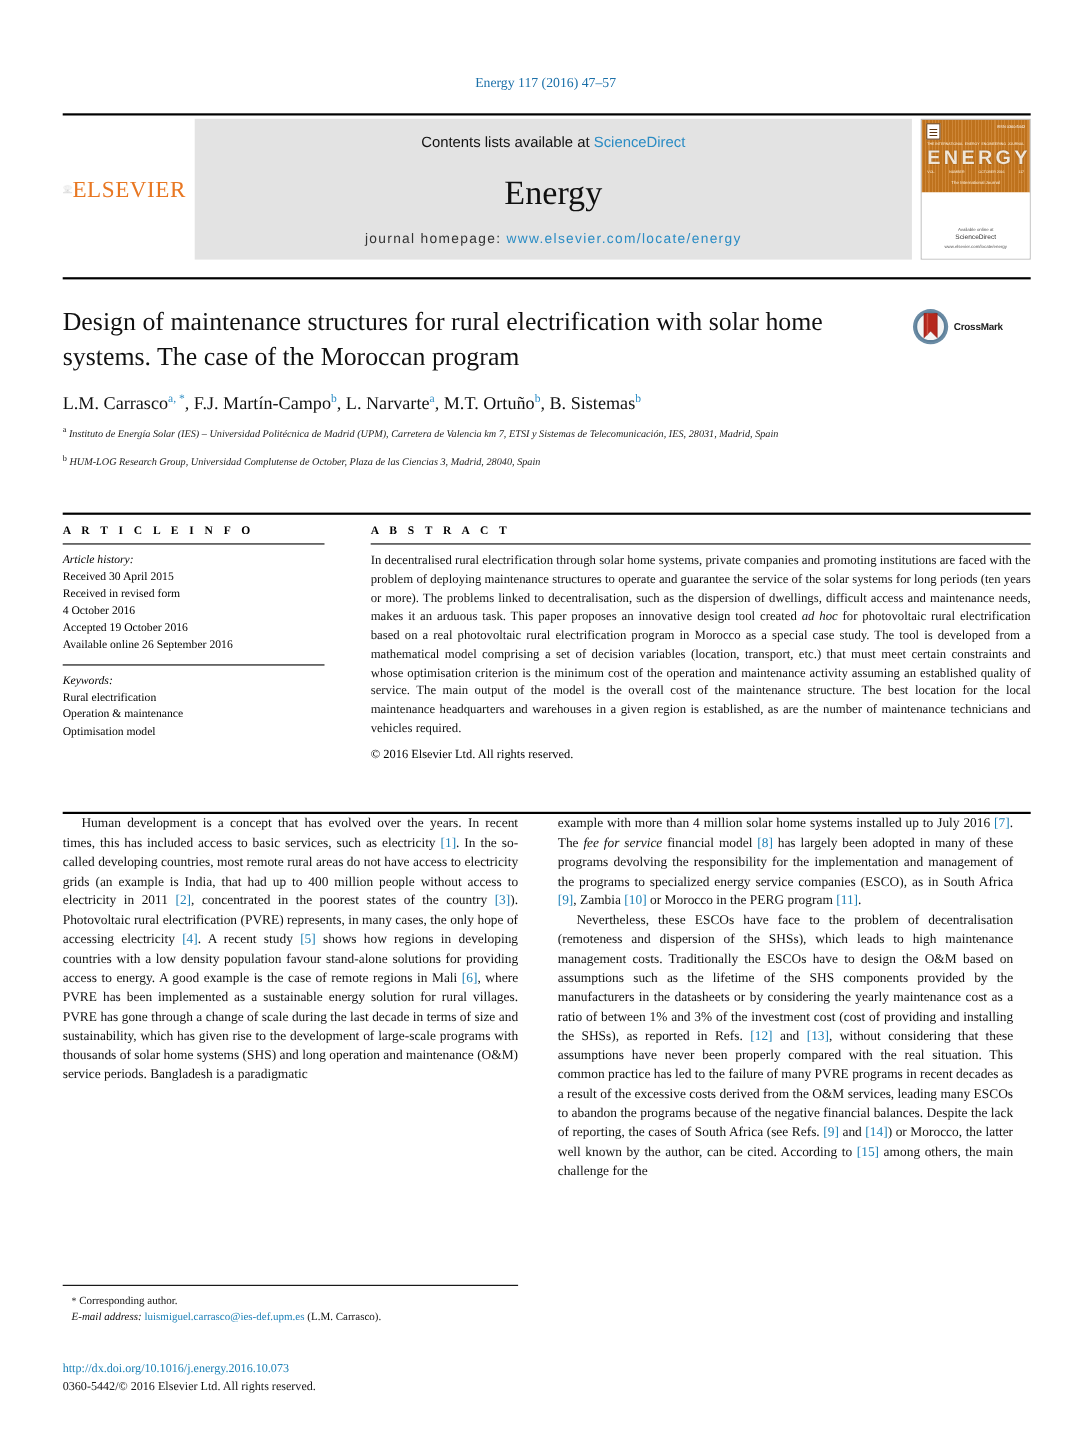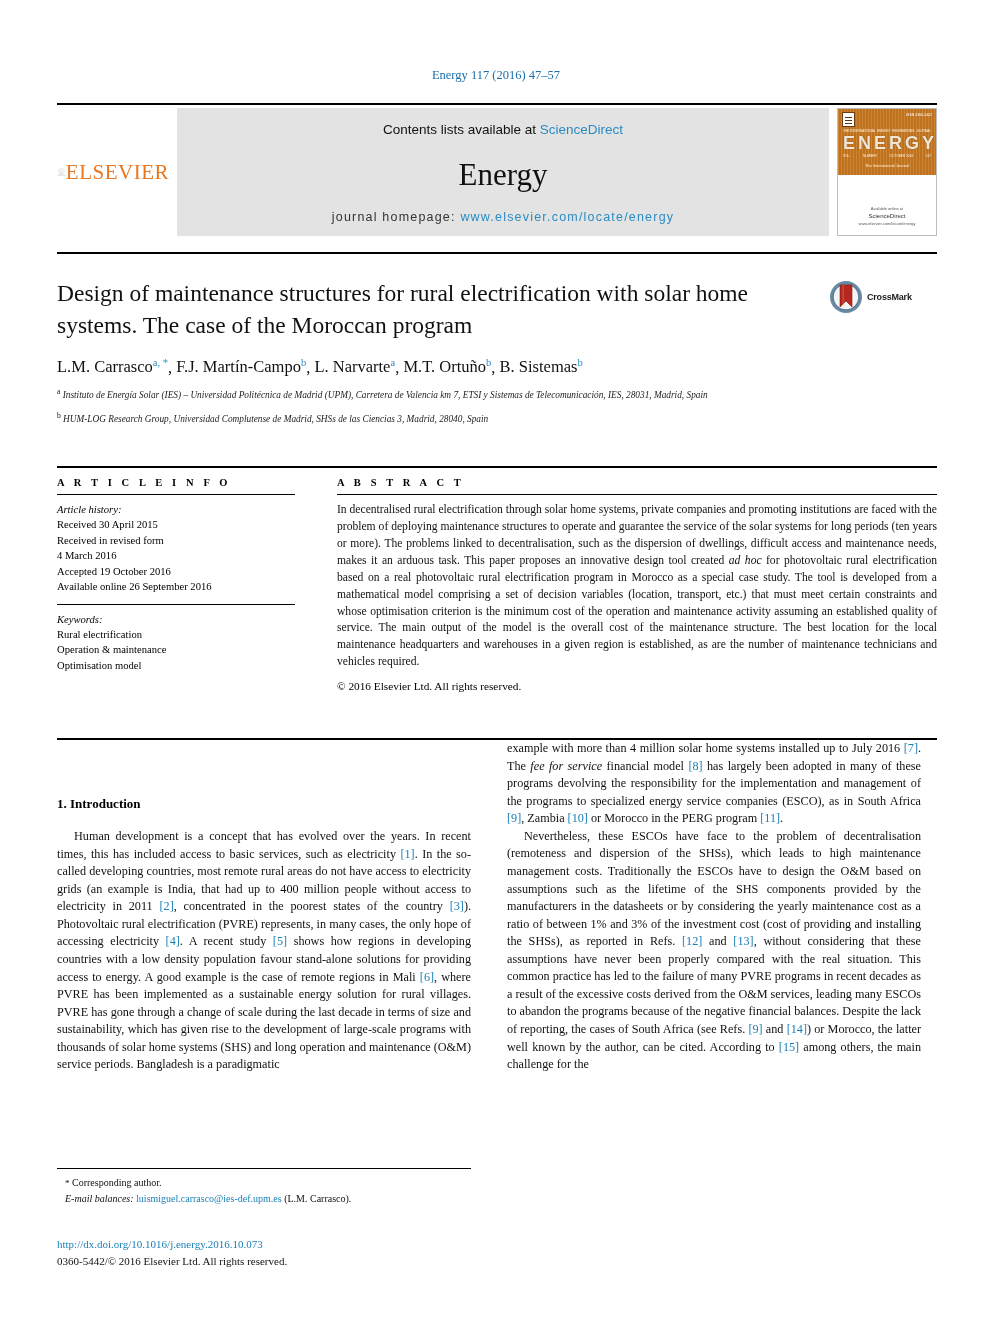--- a/index.html
+++ b/index.html
@@ -482,65 +482,64 @@
     </div>
 
     <div class="authors">
       <span><span>L.M. Carrasco</span><sup>a, *</sup></span><span>, </span><span><span>F.J. Martín-Campo</span><sup>b</sup></span><span>, </span><span><span>L. Narvarte</span><sup>a</sup></span><span>, </span><span><span>M.T. Ortuño</span><sup>b</sup></span><span>, </span><span><span>B. Sistemas</span><sup>b</sup></span>
     </div>
 
     <div class="affil">
       <sup>a</sup> <span>Instituto de Energía Solar (IES) – Universidad Politécnica de Madrid (UPM), Carretera de Valencia km 7, ETSI y Sistemas de Telecomunicación, IES, 28031, Madrid, Spain</span>
     </div>
     <div class="affil">
-      <sup>b</sup> <span>HUM-LOG Research Group, Universidad Complutense de Madrid, SHSs de las Ciencias 3, Madrid, 28040, Spain</span>
+      <sup>b</sup> <span>HUM-LOG Research Group, Universidad Complutense de October, Plaza de las Ciencias 3, Madrid, 28040, Spain</span>
     </div>
   </div>
 
   <div class="info-abstract">
     <div class="col-info">
       <div class="sec-head">A R T I C L E   I N F O</div>
       <div class="rule"></div>
       <div class="hist-title">Article history:</div>
       <div class="hist-line">Received 30 April 2015</div>
       <div class="hist-line">Received in revised form</div>
-      <div class="hist-line">4 March 2016</div>
+      <div class="hist-line">4 October 2016</div>
       <div class="hist-line">Accepted 19 October 2016</div>
       <div class="hist-line">Available online 26 September 2016</div>
       <div class="kw-block">
         <div class="kw-title">Keywords:</div>
         <div class="kw-line">Rural electrification</div>
         <div class="kw-line">Operation &amp; maintenance</div>
         <div class="kw-line">Optimisation model</div>
       </div>
     </div>
 
     <div class="col-abs">
       <div class="sec-head">A B S T R A C T</div>
       <div class="rule"></div>
       <div class="abstract-body"><span>In decentralised rural electrification through solar home systems, private companies and promoting institutions are faced with the problem of deploying maintenance structures to operate and guarantee the service of the solar systems for long periods (ten years or more). The problems linked to decentralisation, such as the dispersion of dwellings, difficult access and maintenance needs, makes it an arduous task. This paper proposes an innovative design tool created </span><span class="it">ad hoc</span><span> for photovoltaic rural electrification based on a real photovoltaic rural electrification program in Morocco as a special case study. The tool is developed from a mathematical model comprising a set of decision variables (location, transport, etc.) that must meet certain constraints and whose optimisation criterion is the minimum cost of the operation and maintenance activity assuming an established quality of service. The main output of the model is the overall cost of the maintenance structure. The best location for the local maintenance headquarters and warehouses in a given region is established, as are the number of maintenance technicians and vehicles required.</span></div>
       <div class="copyright-line">© 2016 Elsevier Ltd. All rights reserved.</div>
     </div>
   </div>
 
   <div class="body-cols">
     <div class="bcol left">
-      <div class="sec-number">1. Introduction</div>
       <p class="para"><span>Human development is a concept that has evolved over the years. In recent times, this has included access to basic services, such as electricity </span><span class="ref">[1]</span><span>. In the so-called developing countries, most remote rural areas do not have access to electricity grids (an example is India, that had up to 400 million people without access to electricity in 2011 </span><span class="ref">[2]</span><span>, concentrated in the poorest states of the country </span><span class="ref">[3]</span><span>). Photovoltaic rural electrification (PVRE) represents, in many cases, the only hope of accessing electricity </span><span class="ref">[4]</span><span>. A recent study </span><span class="ref">[5]</span><span> shows how regions in developing countries with a low density population favour stand-alone solutions for providing access to energy. A good example is the case of remote regions in Mali </span><span class="ref">[6]</span><span>, where PVRE has been implemented as a sustainable energy solution for rural villages. PVRE has gone through a change of scale during the last decade in terms of size and sustainability, which has given rise to the development of large-scale programs with thousands of solar home systems (SHS) and long operation and maintenance (O&amp;M) service periods. Bangladesh is a paradigmatic</span></p>
     </div>
 
     <div class="bcol right">
       <p class="para cont"><span>example with more than 4 million solar home systems installed up to July 2016 </span><span class="ref">[7]</span><span>. The </span><span class="it">fee for service</span><span> financial model </span><span class="ref">[8]</span><span> has largely been adopted in many of these programs devolving the responsibility for the implementation and management of the programs to specialized energy service companies (ESCO), as in South Africa </span><span class="ref">[9]</span><span>, Zambia </span><span class="ref">[10]</span><span> or Morocco in the PERG program </span><span class="ref">[11]</span><span>.</span></p>
       <p class="para"><span>Nevertheless, these ESCOs have face to the problem of decentralisation (remoteness and dispersion of the SHSs), which leads to high maintenance management costs. Traditionally the ESCOs have to design the O&amp;M based on assumptions such as the lifetime of the SHS components provided by the manufacturers in the datasheets or by considering the yearly maintenance cost as a ratio of between 1% and 3% of the investment cost (cost of providing and installing the SHSs), as reported in Refs. </span><span class="ref">[12]</span><span> and </span><span class="ref">[13]</span><span>, without considering that these assumptions have never been properly compared with the real situation. This common practice has led to the failure of many PVRE programs in recent decades as a result of the excessive costs derived from the O&amp;M services, leading many ESCOs to abandon the programs because of the negative financial balances. Despite the lack of reporting, the cases of South Africa (see Refs. </span><span class="ref">[9]</span><span> and </span><span class="ref">[14]</span><span>) or Morocco, the latter well known by the author, can be cited. According to </span><span class="ref">[15]</span><span> among others, the main challenge for the</span></p>
     </div>
   </div>
 
   <div class="footnote">
     <div class="fn-line"><span class="star">*</span> <span>Corresponding author.</span></div>
-    <div class="fn-line"><span class="fn-email-label">E-mail balances:</span> <span class="link">luismiguel.carrasco@ies-def.upm.es</span> <span>(L.M. Carrasco).</span></div>
+    <div class="fn-line"><span class="fn-email-label">E-mail address:</span> <span class="link">luismiguel.carrasco@ies-def.upm.es</span> <span>(L.M. Carrasco).</span></div>
   </div>
 
   <div class="doi-block">
     <div class="doi-line">http://dx.doi.org/10.1016/j.energy.2016.10.073</div>
     <div class="issn-line">0360-5442/© 2016 Elsevier Ltd. All rights reserved.</div>
   </div>
 
 </div>
 
 </body></html>

